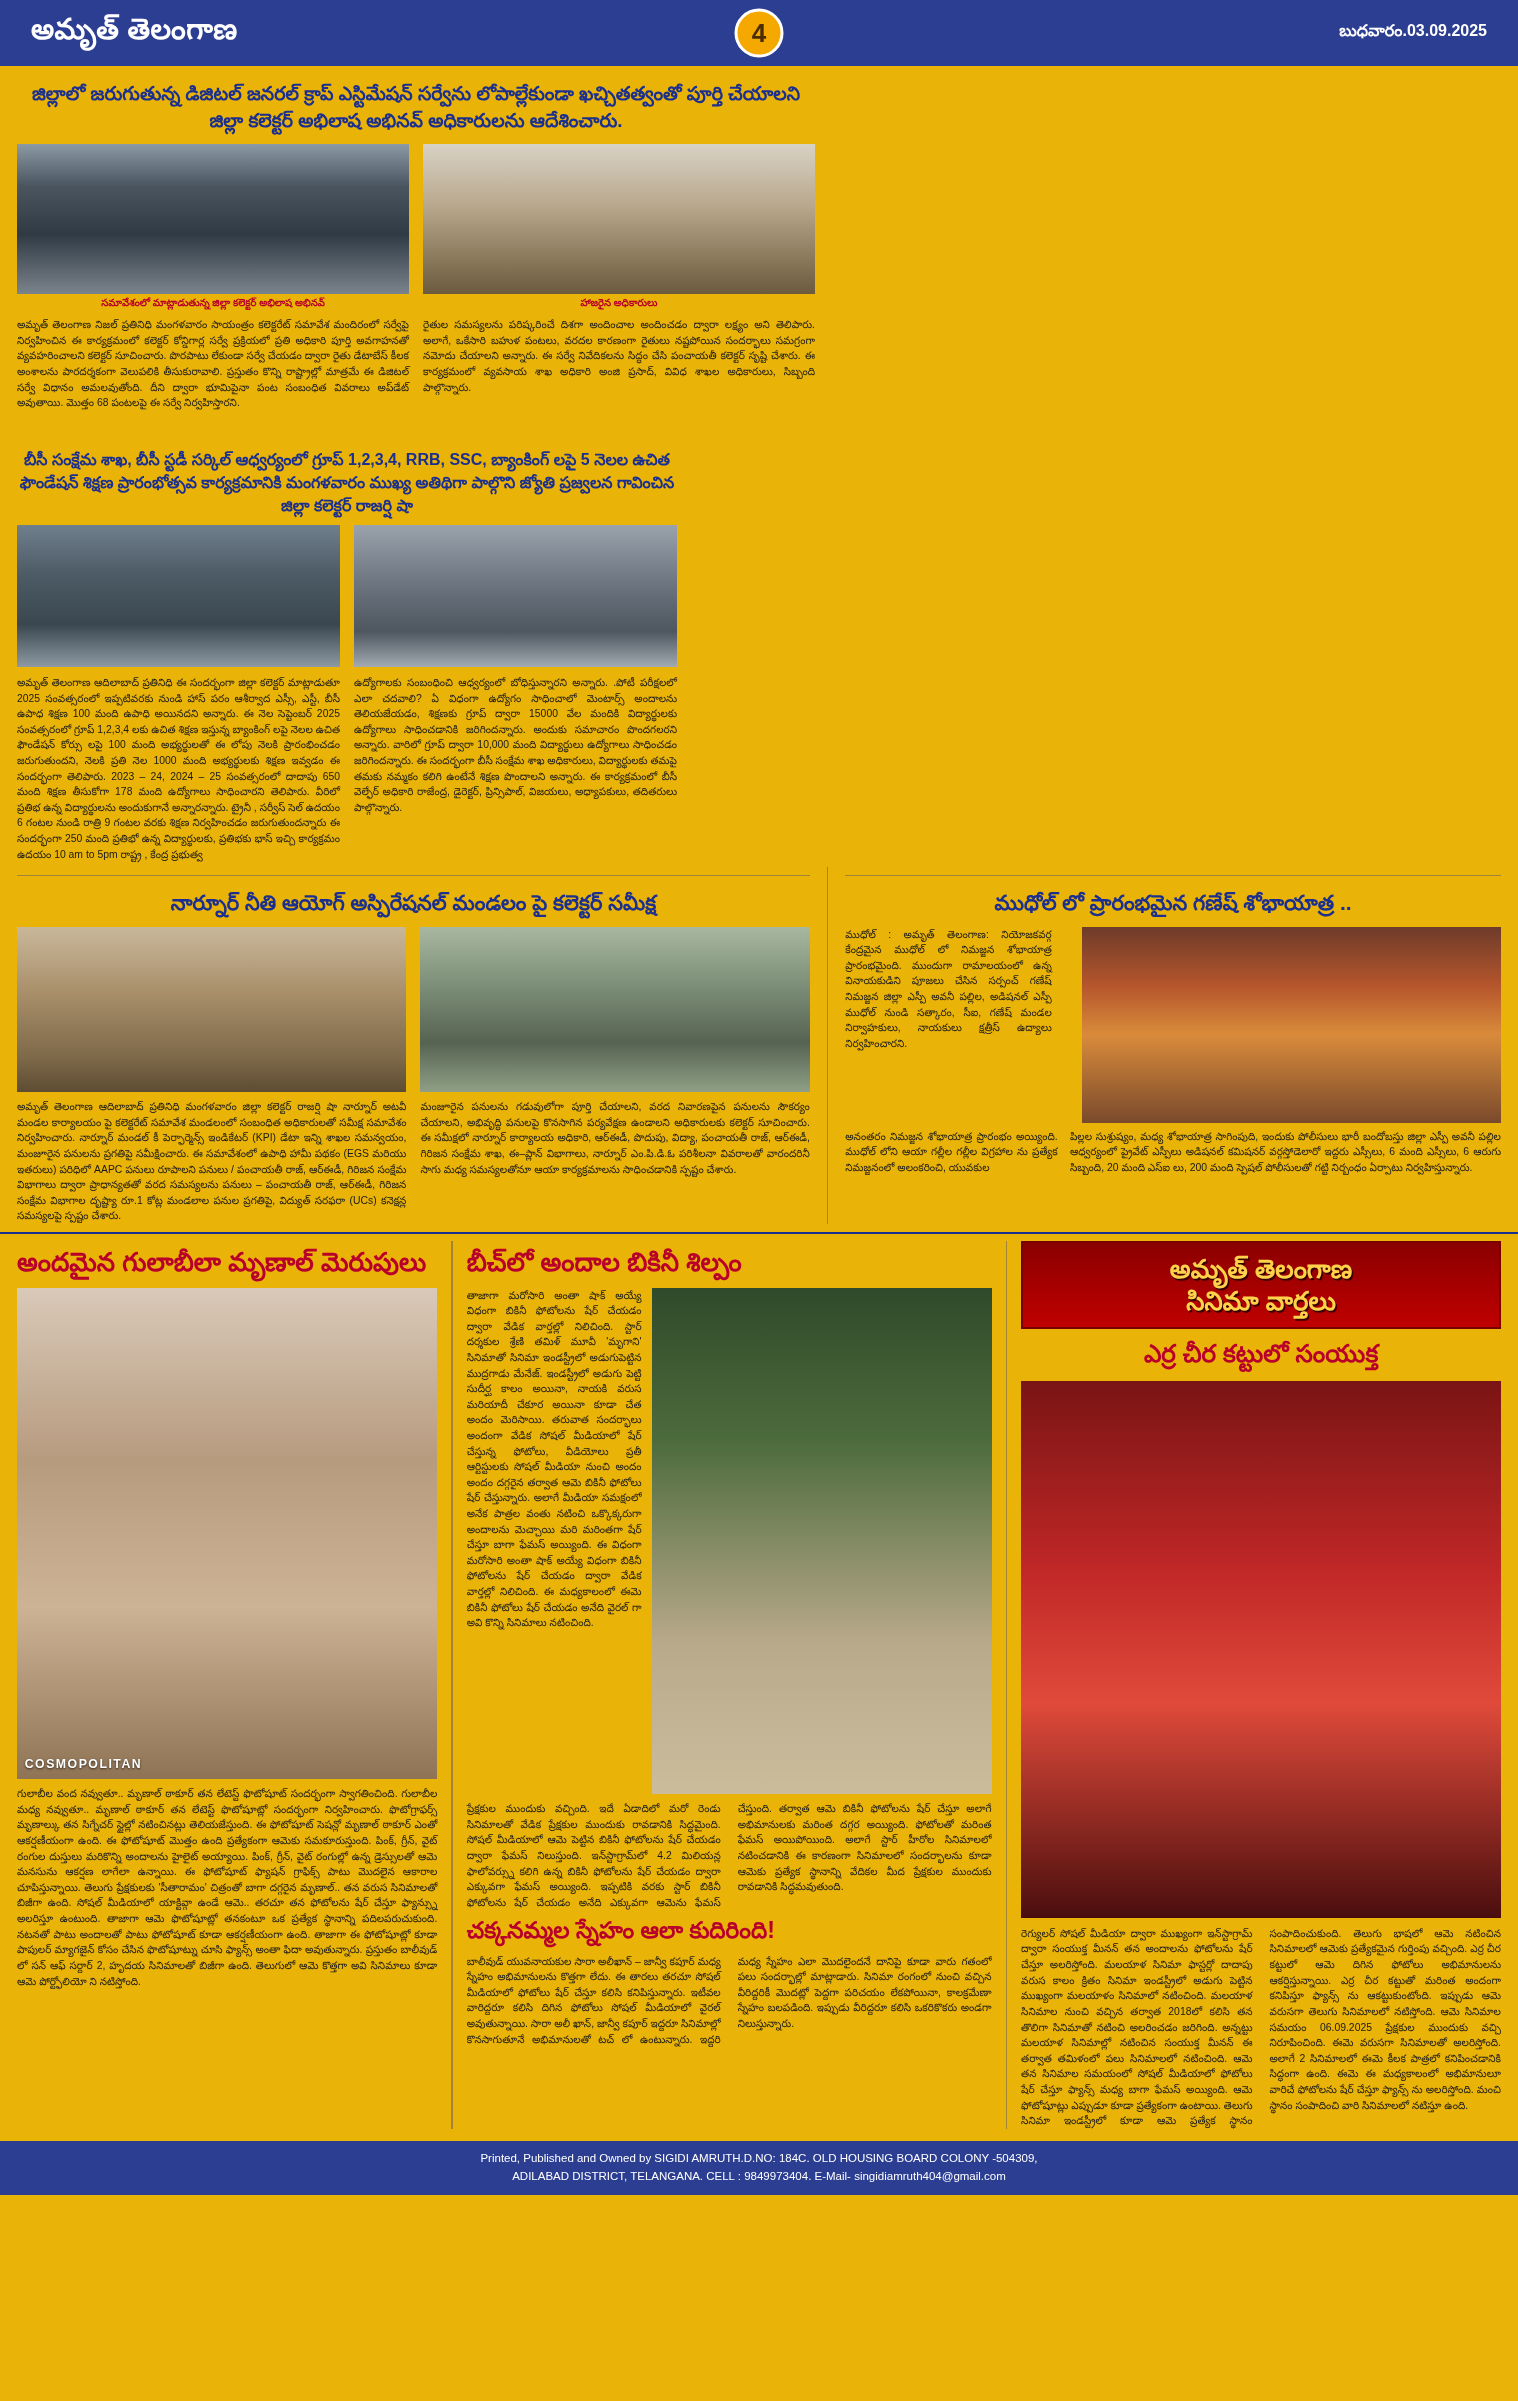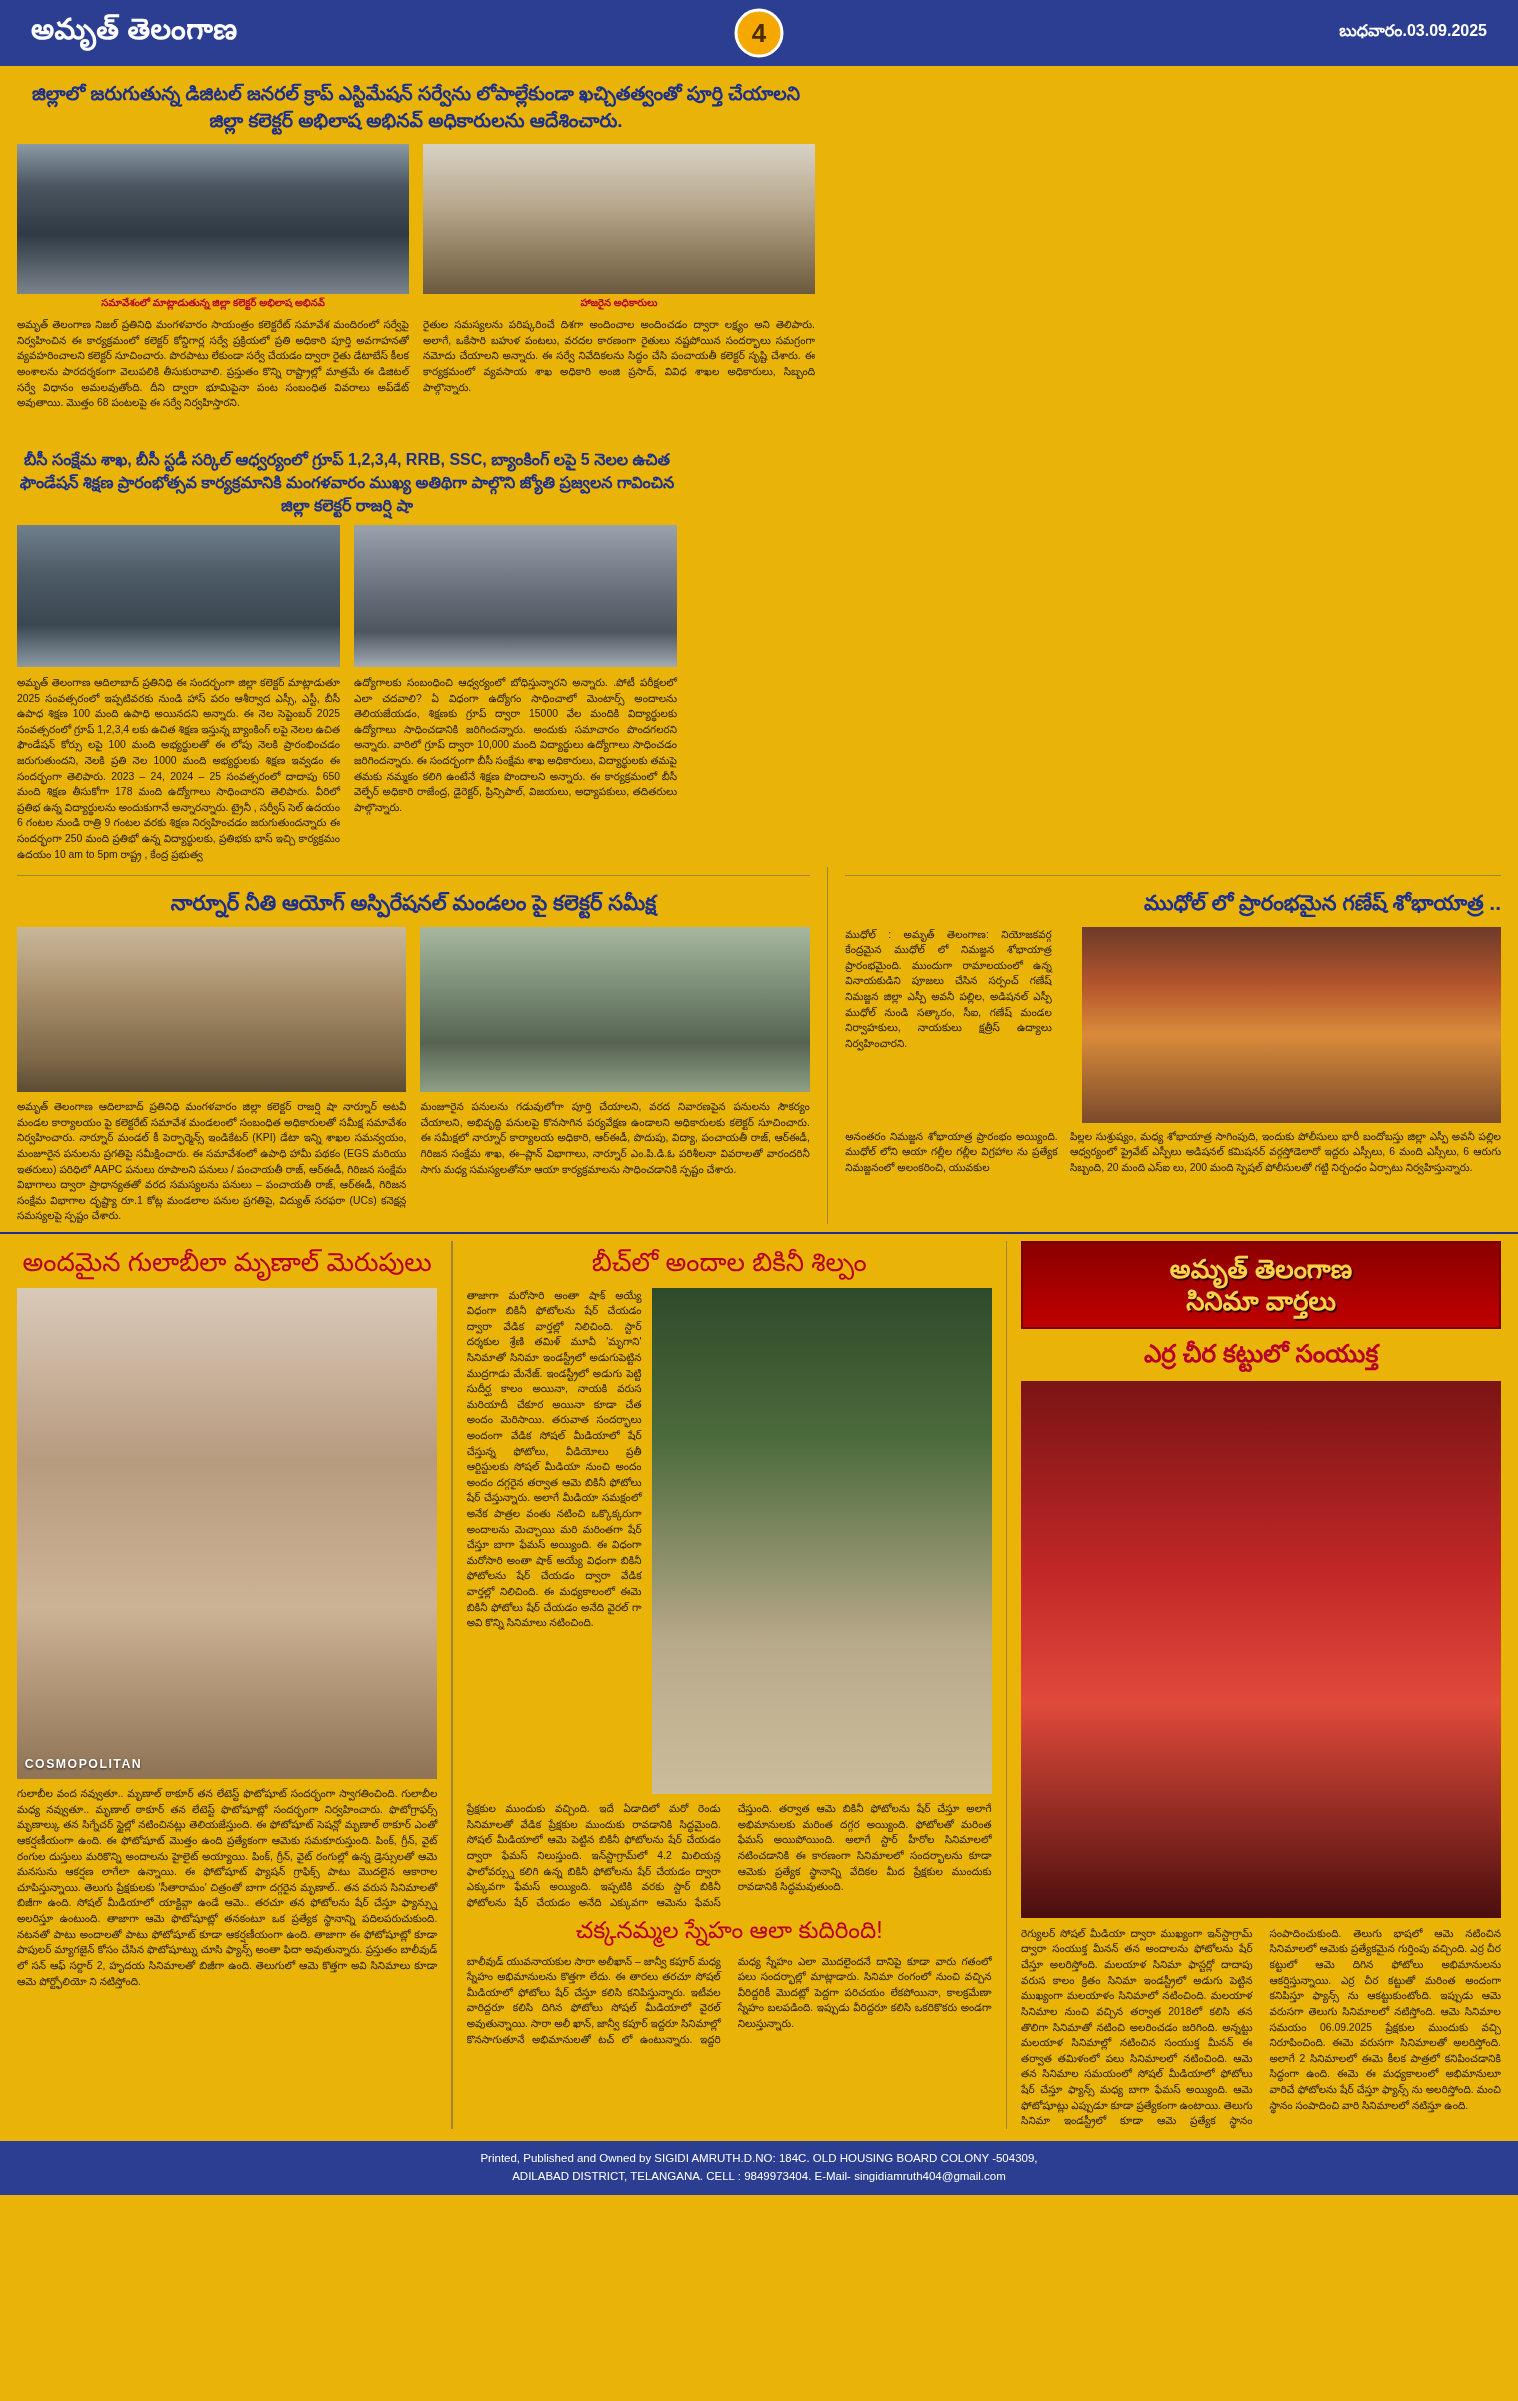--- a/index.html
+++ b/index.html
@@ -102,39 +102,39 @@
 
   .hrule { height:1.5px; background:#1a2f8f; opacity:.35; margin: 7.7px 0; }
 
   .sec-head {
     color:#1a2f8f;
     font-weight:bold;
     font-size: 21px;
     text-align:center;
     padding: 7.7px 0 6.1px;
   }
-  .sec-head.left-al { text-align:right; }
+  .sec-head.left-al { text-align:center; }
 
   
   .feature-band {
     display:flex;
     gap: 14px;
     padding: 7.7px 17px 0 17px;
     border-top: 2.3px solid #1a2f8f;
     margin-top: 7.7px;
   }
   .fb-col1 { width: 430px; }
   .fb-col2 { width: 537px; }
   .fb-col3 { width: 491px; }
 
   .feat-title {
     color: #b8002a;
-    font-weight: normal;
+    font-weight: bold;
     font-size: 26px;
-    text-align:center;
+    text-align:left;
     line-height:1.3;
     padding: 4.6px 0 7.7px;
   }
   .feat-title.small { font-size: 23px; }
 
   .cinema-banner {
     background: linear-gradient(#8b0000,#c00000);
     border: 2.3px solid #7a0000;
     text-align:center;
     padding: 9.2px 4.6px;

